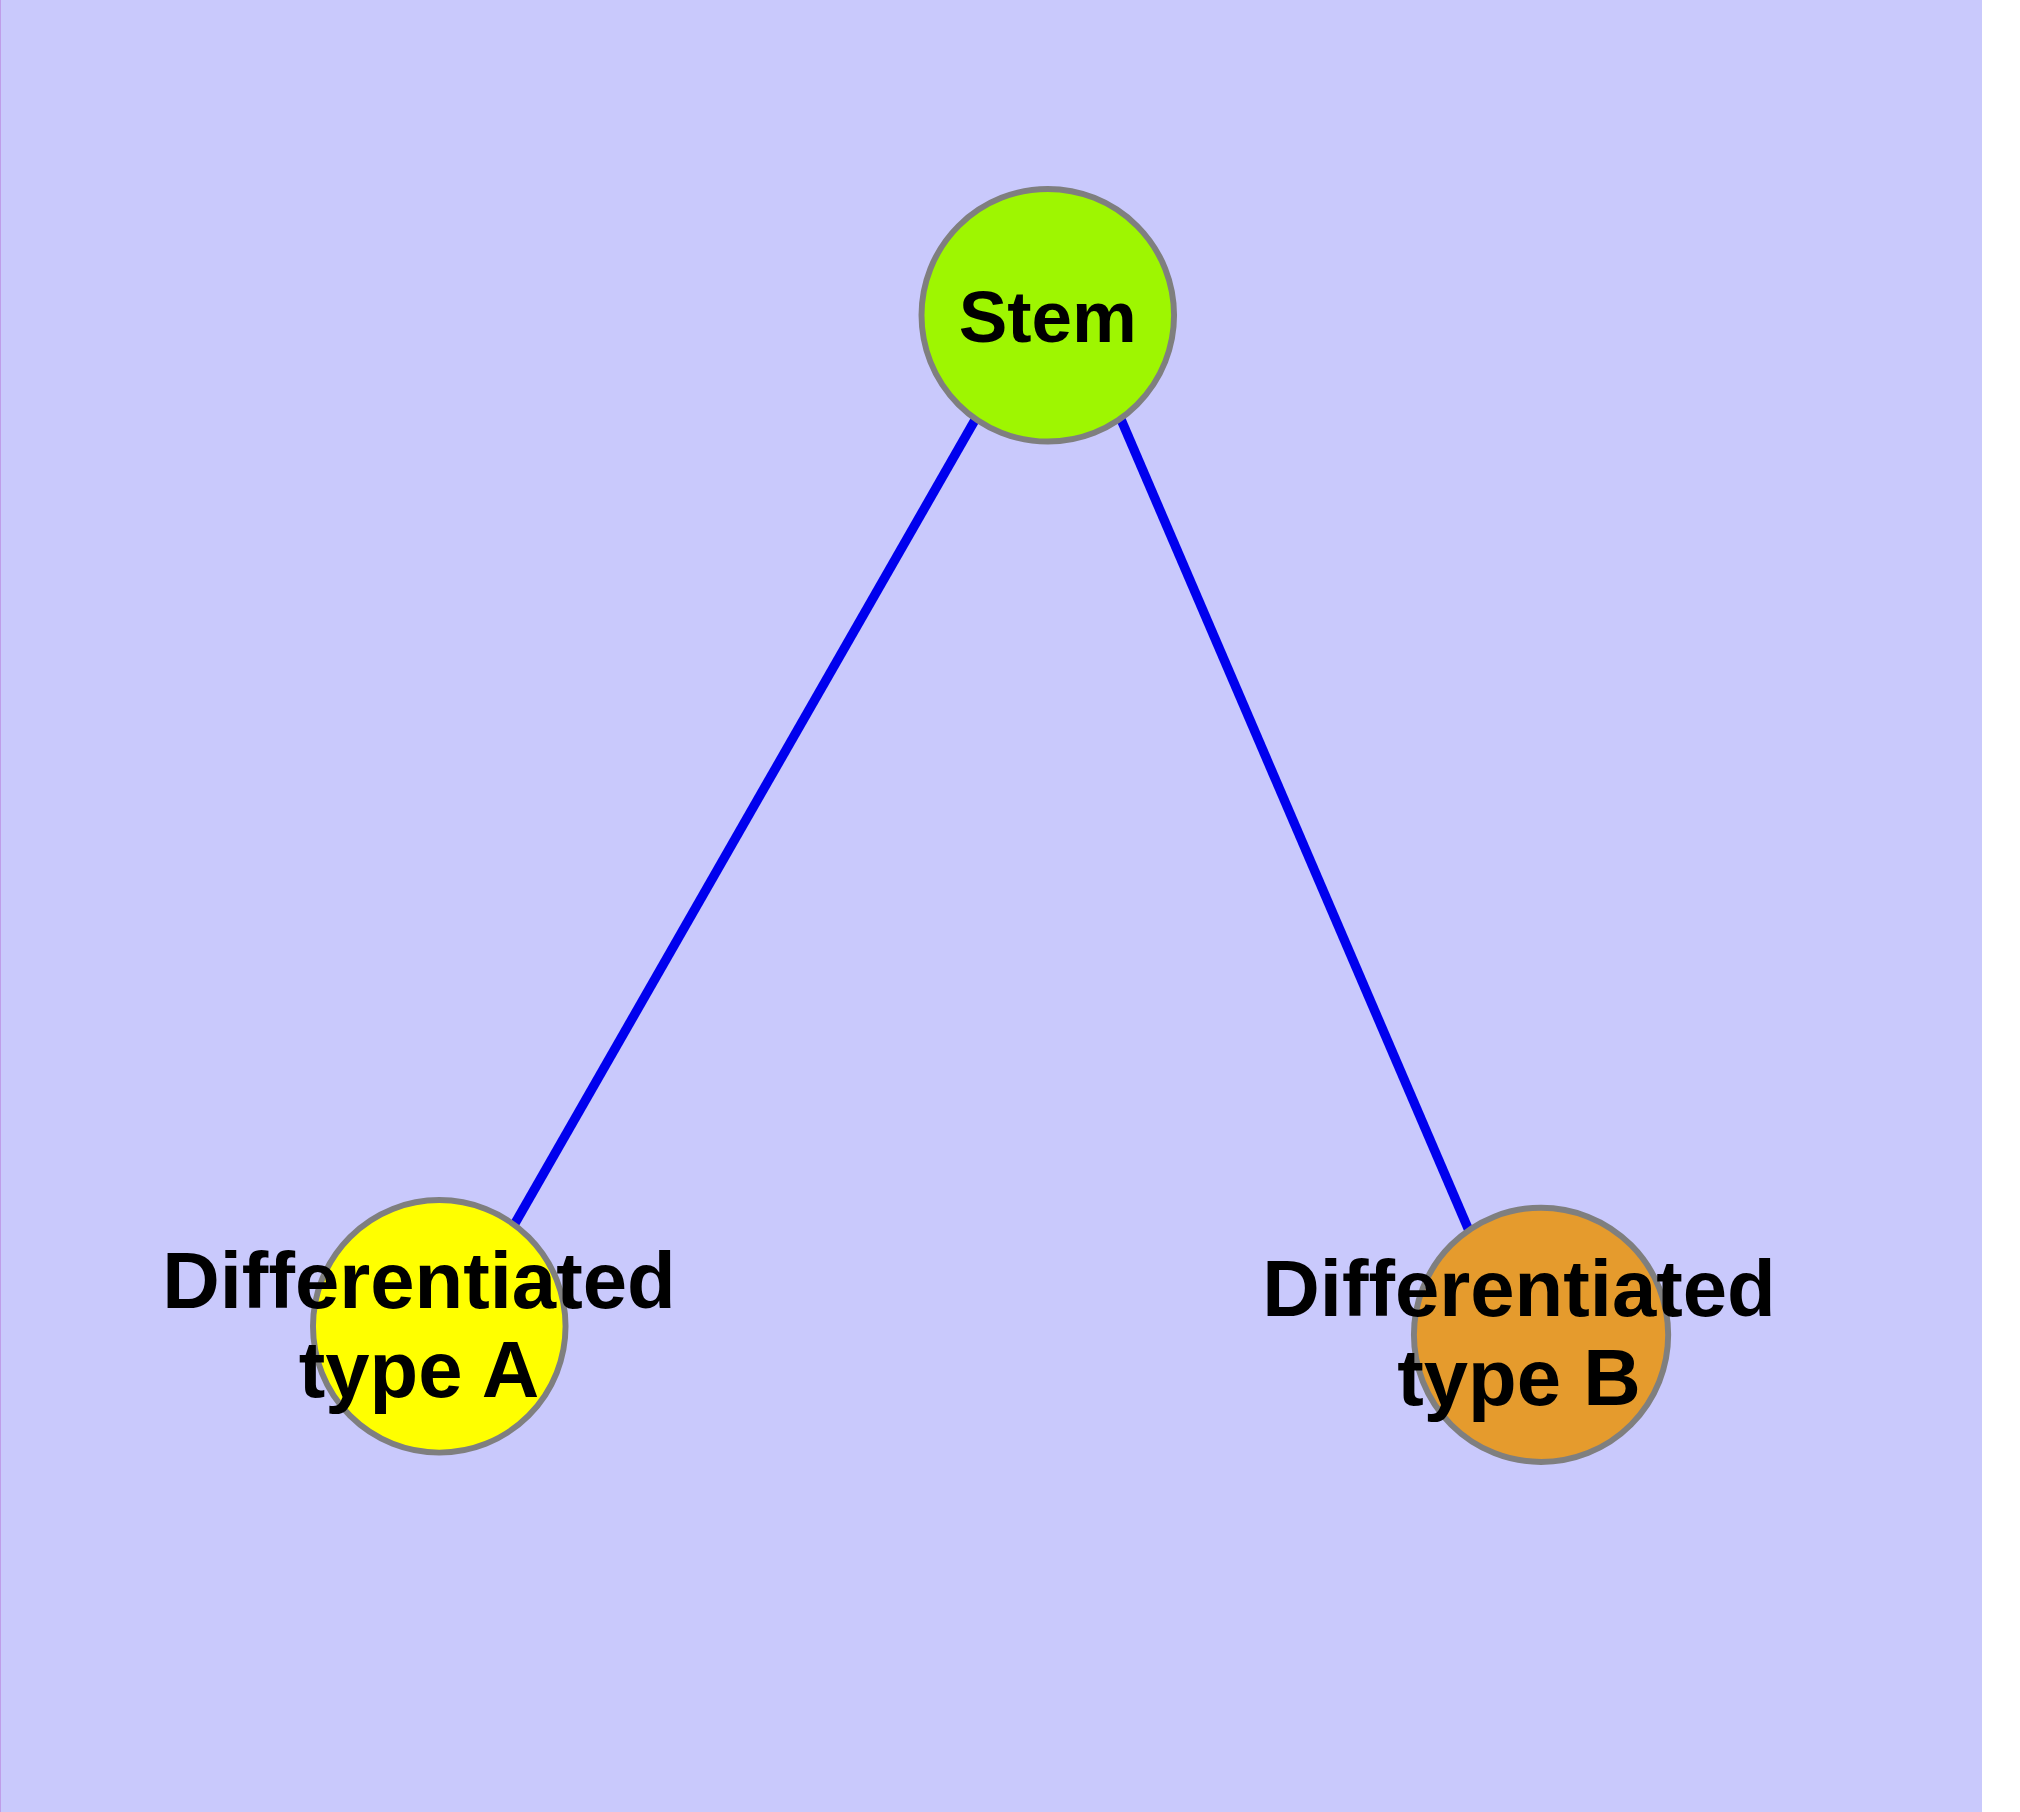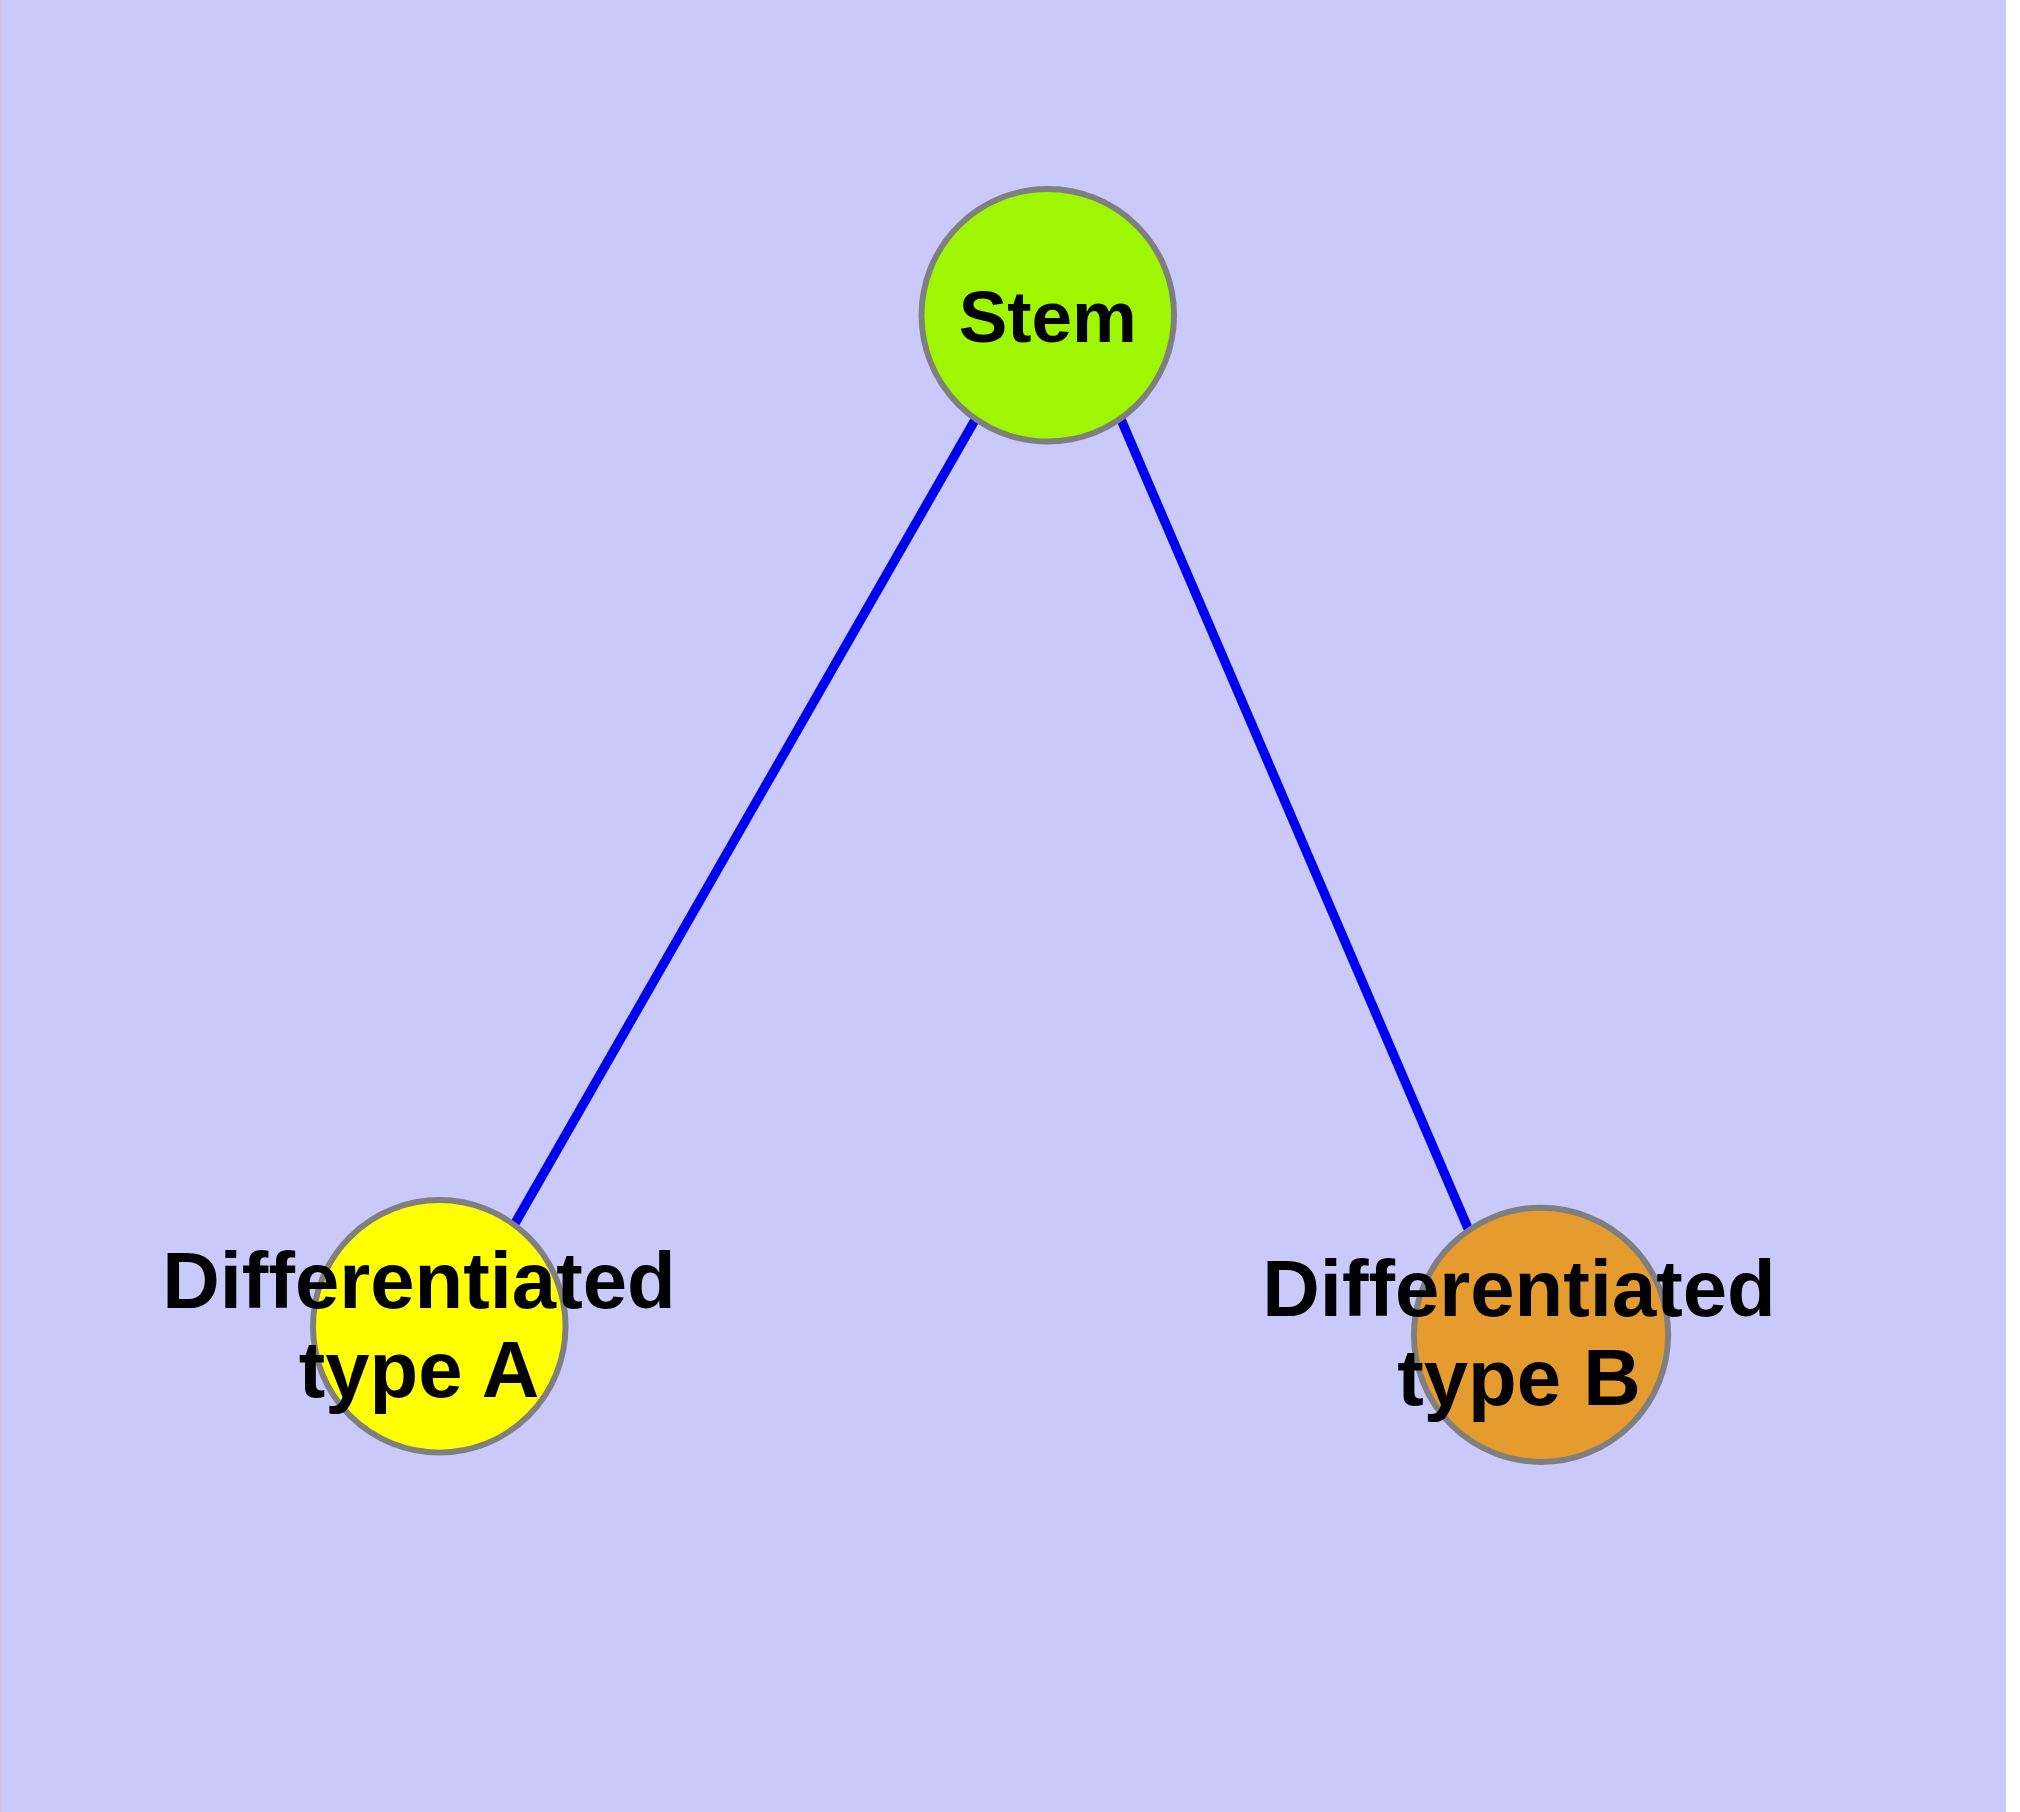--- a/index.html
+++ b/index.html
@@ -34,21 +34,21 @@
   .node-label-inside {
     font-size: 86px;
   }
   .node-label-outside {
     font-size: 94px;
   }
 </style>
 </head>
 <body>
 
-<div id="canvas" style="width: 1982px; height: 1812px; background: #fdba74; padding-left: 24px;">
+<div id="canvas" style="width: 1982px; height: 1812px; background: #a21caf;">
   <svg id="graph-svg" viewBox="0 0 2384 2138">
 
     <rect id="bg-rect" x="0" y="0" width="2384" height="2138" fill="#c9c9fc"></rect>
 
     <g id="edges-layer">
       <line id="edge-0" x1="1151" y1="494" x2="607" y2="1444" stroke="#0000ee" stroke-width="11" stroke-linecap="butt"></line>
       <line id="edge-1" x1="1322" y1="494" x2="1733" y2="1452" stroke="#0000ee" stroke-width="11" stroke-linecap="butt"></line>
     </g>
 
     <g id="nodes-layer">

